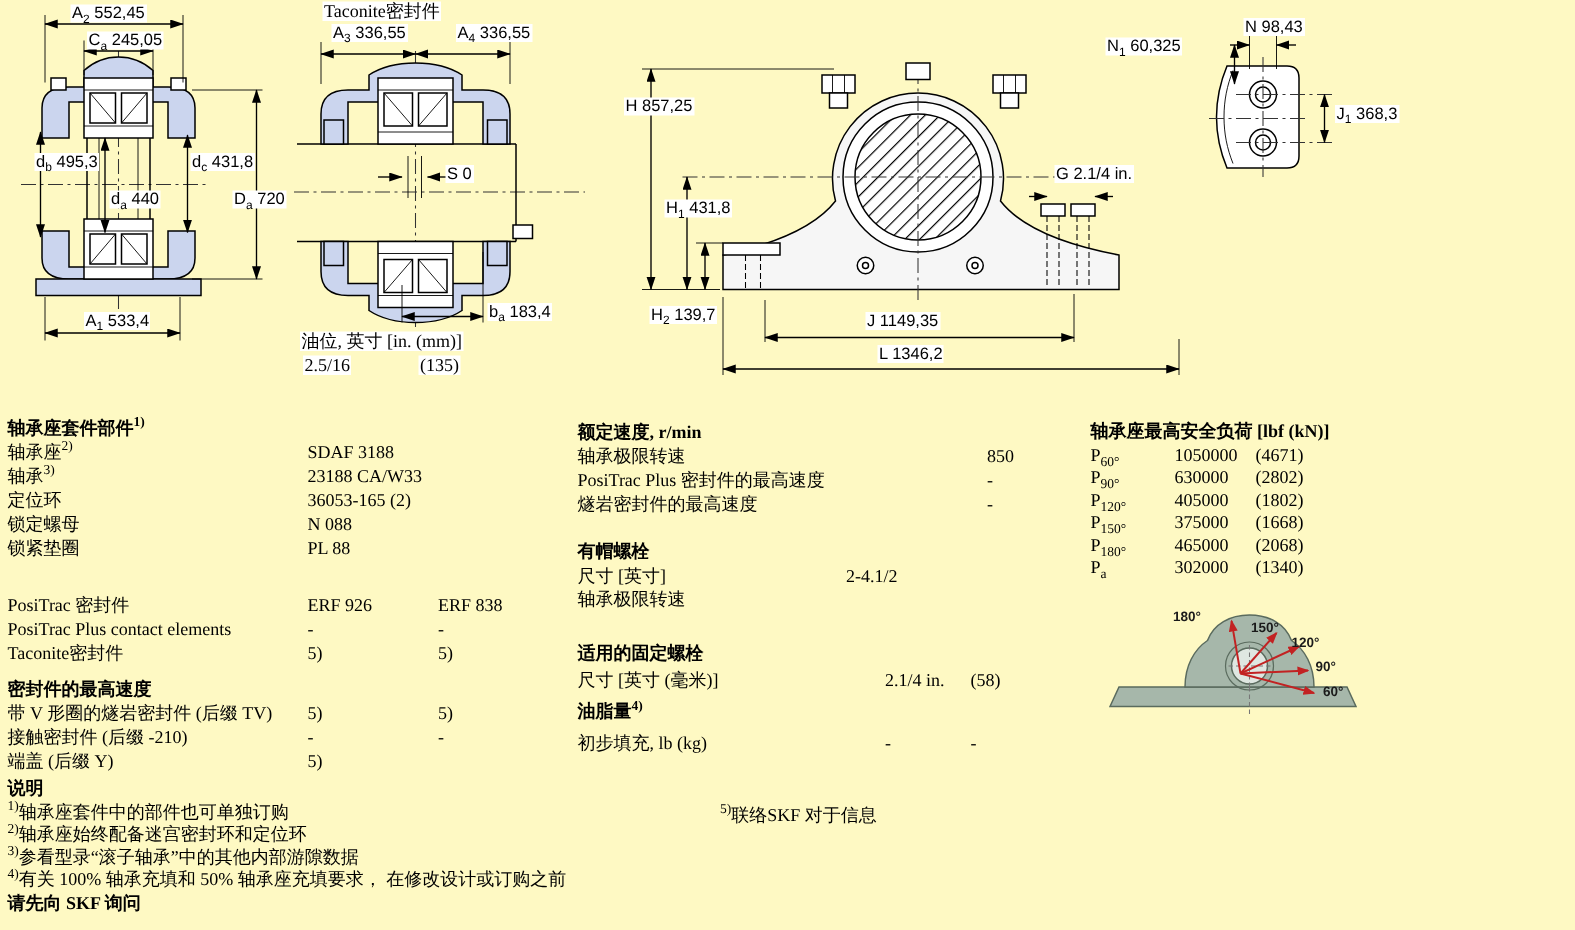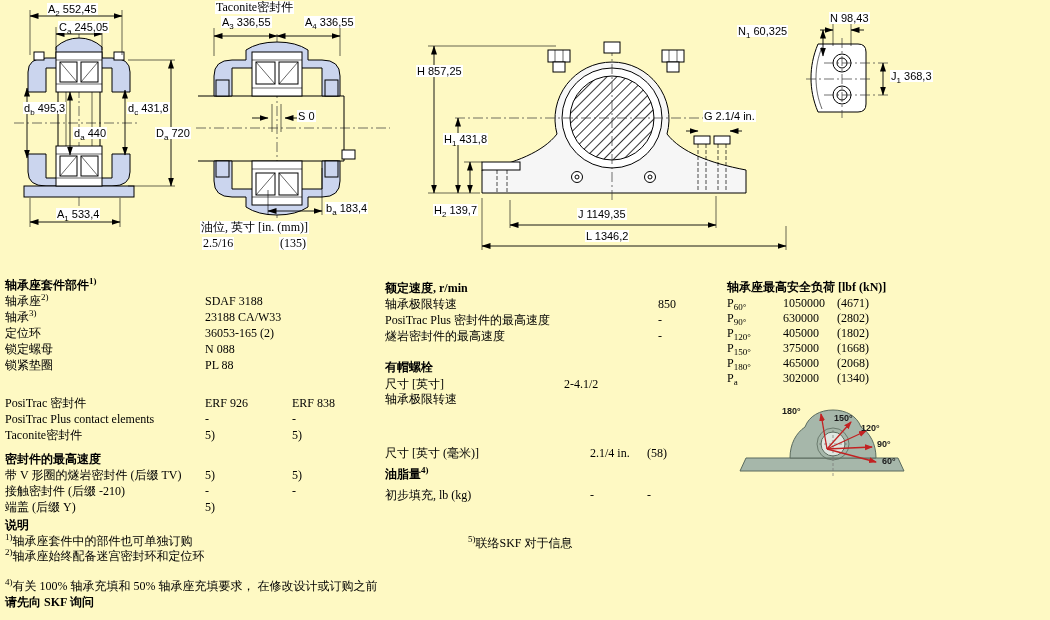--- a/index.html
+++ b/index.html
@@ -330,20 +330,23 @@
       <span class="c lm b">有帽螺栓</span>
     </div>
 <div class="trow" style="top:377px">
       <span class="c lm">尺寸 [英寸]</span>
       <span class="c vq">2-4.1/2</span>
     </div>
 <div class="trow" style="top:392px">
       <span class="c lm">轴承极限转速</span>
     </div>
 
+<div class="trow" style="top:428px">
+      <span class="c lm b">适用的固定螺栓</span>
+    </div>
 <div class="trow" style="top:446px">
       <span class="c lm">尺寸 [英寸 (毫米)]</span>
       <span class="c vt1">2.1/4 in.</span>
       <span class="c vf2">(58)</span>
     </div>
 
 <div class="trow" style="top:467px">
       <span class="c lm b"><span>油脂量</span><sup>4)</sup></span>
     </div>
 <div class="trow" style="top:488px">
@@ -380,32 +383,35 @@
       <span class="c vr1">465000</span>
       <span class="c vr2">(2068)</span>
     </div>
 <div class="trow" style="top:371px">
       <span class="c lr"><span>P</span><sub>a</sub></span>
       <span class="c vr1">302000</span>
       <span class="c vr2">(1340)</span>
     </div>
 
 <div class="trow" style="top:536px">
-      <span class="c" style="left:468px"><sup>5)</sup><span>联络SKF 对于信息</span></span>
+      <span class="c" style="left:480px"><sup>5)</sup><span>联络SKF 对于信息</span></span>
     </div>
 
 <div class="trow" style="top:518px">
       <span class="c l0 b">说明</span>
     </div>
 <div class="trow" style="top:534px">
       <span class="c l0"><sup>1)</sup><span>轴承座套件中的部件也可单独订购</span></span>
     </div>
 <div class="trow" style="top:549px">
       <span class="c l0"><sup>2)</sup><span>轴承座始终配备迷宫密封环和定位环</span></span>
     </div>
+<div class="trow" style="top:564px">
+      <span class="c l0"><sup>3)</sup><span>参看型录“滚子轴承”中的其他内部游隙数据</span></span>
+    </div>
 <div class="trow" style="top:579px">
       <span class="c l0"><sup>4)</sup><span>有关 100% 轴承充填和 50% 轴承座充填要求， 在修改设计或订购之前</span></span>
     </div>
 <div class="trow" style="top:595px">
       <span class="c l0 b">请先向 SKF 询问</span>
     </div>
 
 </div>
 
 </body></html>

